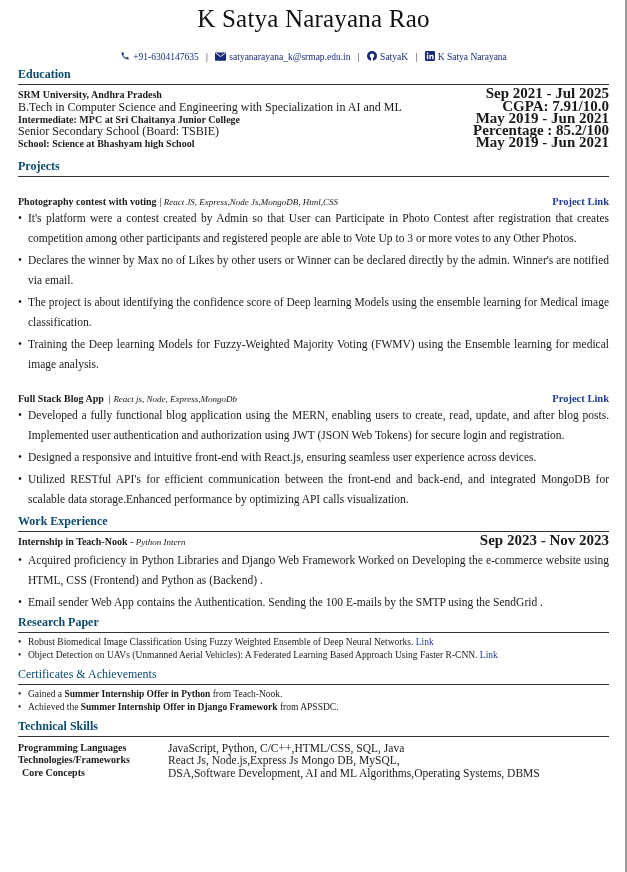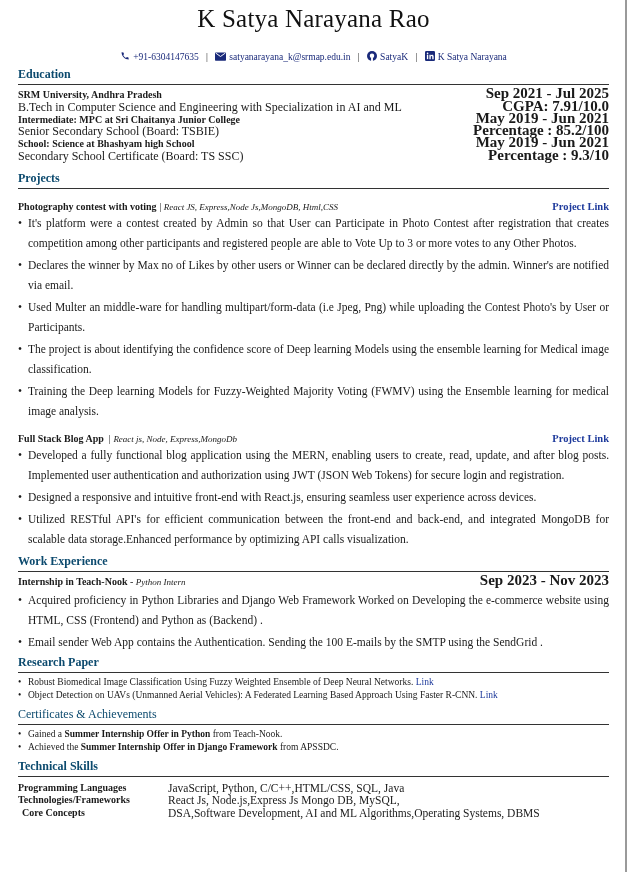--- a/index.html
+++ b/index.html
@@ -18,21 +18,21 @@
 
   .sec { margin-top: 2px; }
   .sec-title { font-family: Liberation Serif, serif; font-weight: bold; font-size: 12px; line-height: 17px; color: #0c4a6e; }
   .sec-rule { height: 1px; background: #333; margin-top: 1px; margin-bottom: 3px; }
 
   .row { display: flex; justify-content: space-between; align-items: baseline; }
   .b-sm { font-family: "Liberation Serif", serif; font-weight: bold; font-size: 10px; line-height: 11.5px; }
   .t-md { font-family: "Liberation Serif", serif; font-size: 12px; line-height: 12px; }
   .right-b { font-family: "Liberation Serif", serif; font-weight: bold; font-size: 15px; line-height: 11.5px; text-align: right; }
 
-  .proj-head { font-family: "Liberation Serif", serif; font-size: 10px; line-height: 12px; margin-top: 12px; }
+  .proj-head { font-family: "Liberation Serif", serif; font-size: 10px; line-height: 12px; margin-top: 19px; }
   .proj-head .pname { font-weight: bold; }
   .proj-head .tech { font-style: italic; font-size: 9px; }
   .link { color: #1f3b9c; font-weight: bold; font-family: "Liberation Serif", serif; font-size: 10.5px; }
 
   ul.bul { margin: 0; padding: 0; list-style: none; }
   ul.bul li { position: relative; padding-left: 10px; font-family: "Liberation Serif", serif; font-size: 11.5px; line-height: 20px; text-align: justify; margin-bottom: 2px; }
   ul.bul li::before { content: "\2022"; position: absolute; left: 0; top: 0; }
   ul.small li { font-size: 9.5px; line-height: 13px; margin-bottom: 0; }
   .a-link { color: #1f3b9c; }
   .strong { font-weight: bold; }
@@ -96,40 +96,35 @@
       <div class="row">
           <span class="t-md">Senior Secondary School (Board: TSBIE)</span>
           <span class="right-b">Percentage : 85.2/100</span>
         </div>
     </div>
     <div>
       <div class="row">
           <span class="b-sm">School: Science at Bhashyam high School</span>
           <span class="right-b">May 2019 - Jun 2021</span>
         </div>
-      <div class="row">
-          <span class="t-md">Secondary School Certificate (Board: TS SSC)</span>
-          <span class="right-b">Percentage : 9.3/10</span>
-        </div>
     </div>
   </div>
 
   <div class="sec" style="margin-top:8px">
     <div class="sec-title">Projects</div>
     <div class="sec-rule"></div>
 
     <div>
       <div class="row proj-head">
         <span><span class="pname">Photography contest with voting</span> | <span class="tech">React JS, Express,Node Js,MongoDB, Html,CSS</span></span>
         <span class="link">Project Link</span>
       </div>
       <ul class="bul">
         <li>It's platform were a contest created by Admin so that User can Participate in Photo Contest after registration that creates competition among other participants and registered people are able to Vote Up to 3 or more votes to any Other Photos.</li>
         <li>Declares the winner by Max no of Likes by other users or Winner can be declared directly by the admin. Winner's are notified via email.</li>
-        <li>Used Multer an middle-ware for handling multipart/form-data (i.e Jpeg, Png) while uploading the Contest Photo's by User or Participants.</li>
       </ul>
     </div>
 
     <div>
       <ul class="bul">
         <li>The project is about identifying the confidence score of Deep learning Models using the ensemble learning for Medical image classification.</li>
         <li>Training the Deep learning Models for Fuzzy-Weighted Majority Voting (FWMV) using the Ensemble learning for medical image analysis.</li>
       </ul>
     </div>
 

